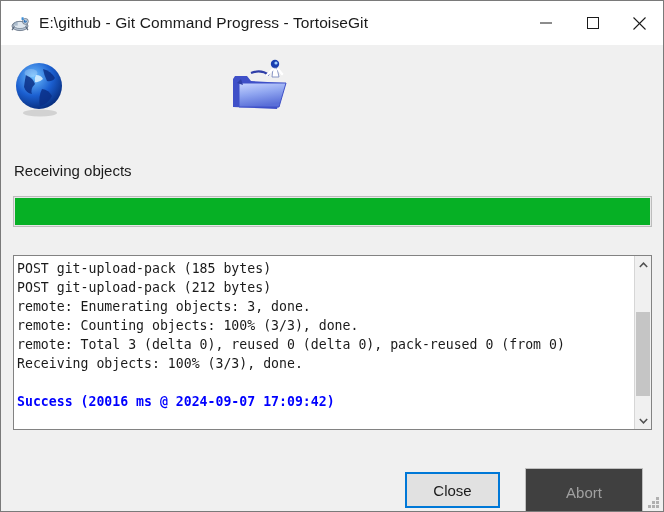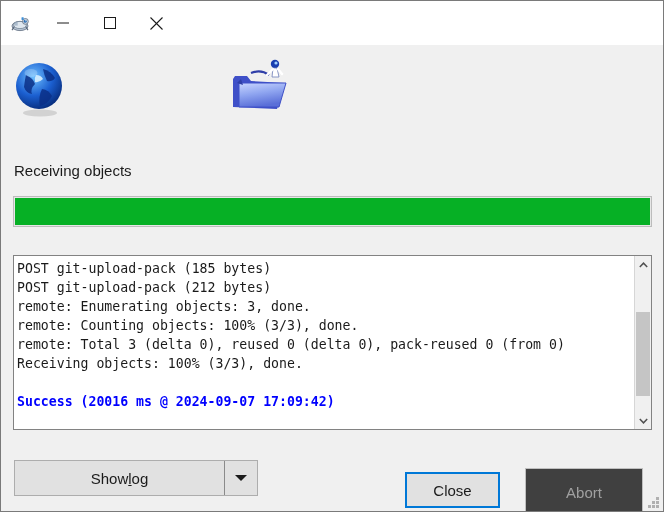--- a/index.html
+++ b/index.html
@@ -229,20 +229,21 @@
         <path d="M4 14 L2.4 16.6" stroke="#5d6b7d" stroke-width="1.4" stroke-linecap="round"></path>
         <path d="M16 14 L17.6 16.6" stroke="#5d6b7d" stroke-width="1.4" stroke-linecap="round"></path>
         <circle cx="15.4" cy="8.4" r="2.9" fill="#cfd9e4" stroke="#5d6b7d" stroke-width="0.8"></circle>
         <circle cx="15.2" cy="8.2" r="1.5" fill="#2d6fb5"></circle>
         <circle cx="15.7" cy="7.7" r="0.5" fill="#ffffff"></circle>
         <rect x="4.5" y="9" width="3.2" height="3.6" fill="#8fa3b8" opacity="0.65"></rect>
         <rect x="11.5" y="4.3" width="2.2" height="2.6" rx="0.4" fill="#3f8fd6"></rect>
       </svg>
     </div>
 
+    <div class="title-text">E:\github - Git Command Progress - TortoiseGit</div>
 
     <div class="caption-buttons">
       <div class="cap-btn">
         <svg width="12" height="12" viewBox="0 0 12 12">
           <line x1="0" y1="6" x2="12" y2="6" stroke="#1b1b1b" stroke-width="1"></line>
         </svg>
       </div>
       <div class="cap-btn">
         <svg width="12" height="12" viewBox="0 0 12 12">
           <rect x="0.5" y="0.5" width="11" height="11" fill="none" stroke="#1b1b1b" stroke-width="1"></rect>
@@ -318,30 +319,20 @@
         </div>
         <div class="sb-thumb"></div>
         <div class="sb-arrow sb-down">
           <svg width="9" height="6" viewBox="0 0 9 6">
             <polyline points="0.8,1 4.5,4.8 8.2,1" fill="none" stroke="#505050" stroke-width="1.5"></polyline>
           </svg>
         </div>
       </div>
     </div>
 
-    <div class="showlog-group">
-      <div class="showlog-main">
-        <span>Show </span>
-          <u>l</u>
-          <span>og</span>
-      </div>
-      <div class="showlog-split">
-        <span class="caret"></span>
-      </div>
-    </div>
 
     <div class="btn btn-close">Close</div>
 
     <div class="btn btn-abort">Abort</div>
 
     <div class="resize-grip">
       <svg width="13" height="13" viewBox="0 0 13 13">
         <rect x="9" y="1" width="3" height="3" fill="#b0b0b0"></rect>
         <rect x="9" y="5" width="3" height="3" fill="#b0b0b0"></rect>
         <rect x="5" y="5" width="3" height="3" fill="#b0b0b0"></rect>

